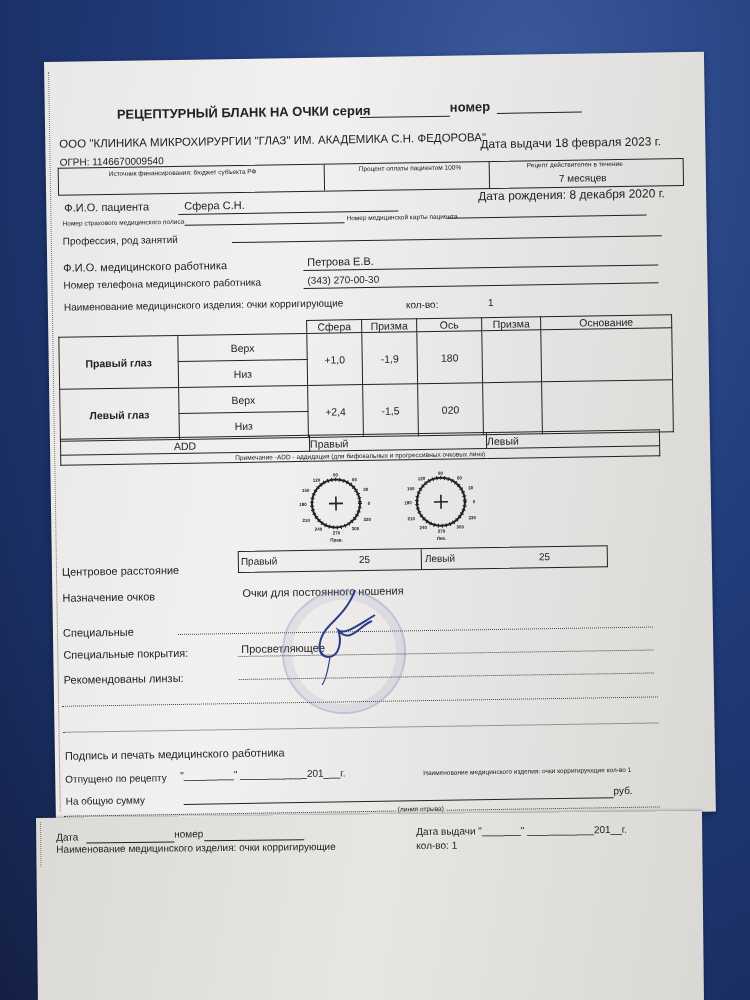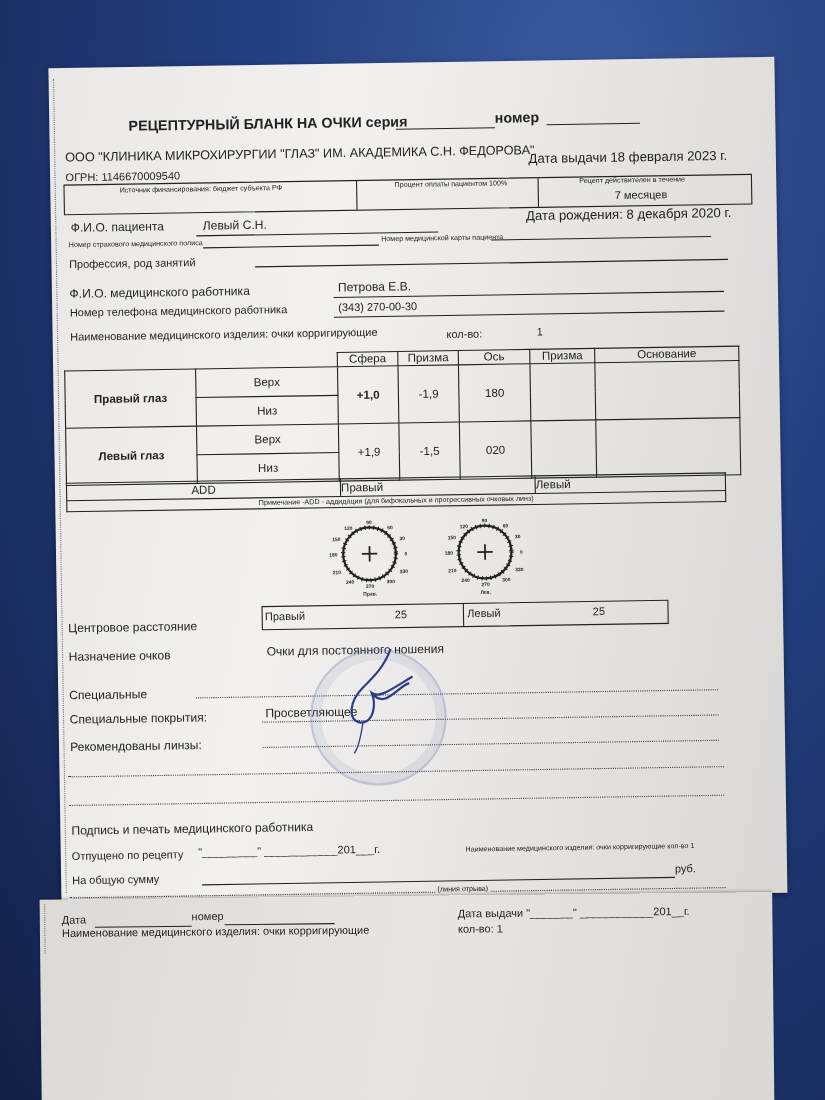--- a/index.html
+++ b/index.html
@@ -59,21 +59,21 @@
     <div style="position:absolute; left:430px; top:0; bottom:0; border-left:1.3px solid #222;"></div>
     <div class="abs t7" style="left:50px; top:2px;">Источник финансирования: бюджет субъекта РФ</div>
     <div class="abs t7" style="left:300px; top:1px;">Процент оплаты пациентом 100%</div>
     <div class="abs t7" style="left:468px; top:0px;">Рецепт действителен в течение</div>
     <div class="abs t10" style="left:500px; top:12px;">7 месяцев</div>
   </div>
 
   <div class="abs" style="left:432px; top:134px; font-size:12px;">Дата рождения: 8 декабря 2020 г.</div>
 
   <div class="abs t11" style="left:18px; top:140px;">Ф.И.О. пациента</div>
-  <div class="abs t11" style="left:138px; top:140px;">Левый С.Н.</div>
+  <div class="abs t11" style="left:138px; top:140px;">Сфера С.Н.</div>
   <div class="line" style="left:132px; top:154px; width:220px;"></div>
 
   <div class="abs t7" style="left:16px; top:158px;">Номер страхового медицинского полиса</div>
   <div class="line" style="left:138px; top:165px; width:160px; border-bottom-width:1px;"></div>
   <div class="abs t7" style="left:300px; top:157px;">Номер медицинской карты пациента</div>
   <div class="line" style="left:400px; top:162px; width:200px; border-bottom-width:1px;"></div>
 
   <div class="abs t10" style="left:16px; top:174px;">Профессия, род занятий</div>
   <div class="line" style="left:185px; top:183px; width:430px;"></div>
 
@@ -95,33 +95,33 @@
       <td style="border:none;" colspan="2"></td>
       <td>Сфера</td>
       <td>Призма</td>
       <td>Ось</td>
       <td>Призма</td>
       <td>Основание</td>
     </tr>
     <tr style="height:26px;">
       <td rowspan="2" class="bold" style="width:118px;">Правый глаз</td>
       <td style="width:128px;">Верх</td>
-      <td rowspan="2" style="width:54px;font-weight:bold;">+1,0</td>
+      <td rowspan="2" style="width:54px;">+1,0</td>
       <td rowspan="2" style="width:54px;">-1,9</td>
       <td rowspan="2" style="width:64px;">180</td>
       <td rowspan="2" style="width:58px;"></td>
       <td rowspan="2"></td>
     </tr>
     <tr style="height:26px;">
       <td>Низ</td>
     </tr>
     <tr style="height:26px;">
       <td rowspan="2" class="bold">Левый глаз</td>
       <td>Верх</td>
-      <td rowspan="2">+1,9</td>
+      <td rowspan="2">+2,4</td>
       <td rowspan="2">-1,5</td>
       <td rowspan="2">020</td>
       <td rowspan="2"></td>
       <td rowspan="2"></td>
     </tr>
     <tr style="height:26px;">
       <td>Низ</td>
     </tr>
   </tbody>
     </table>

